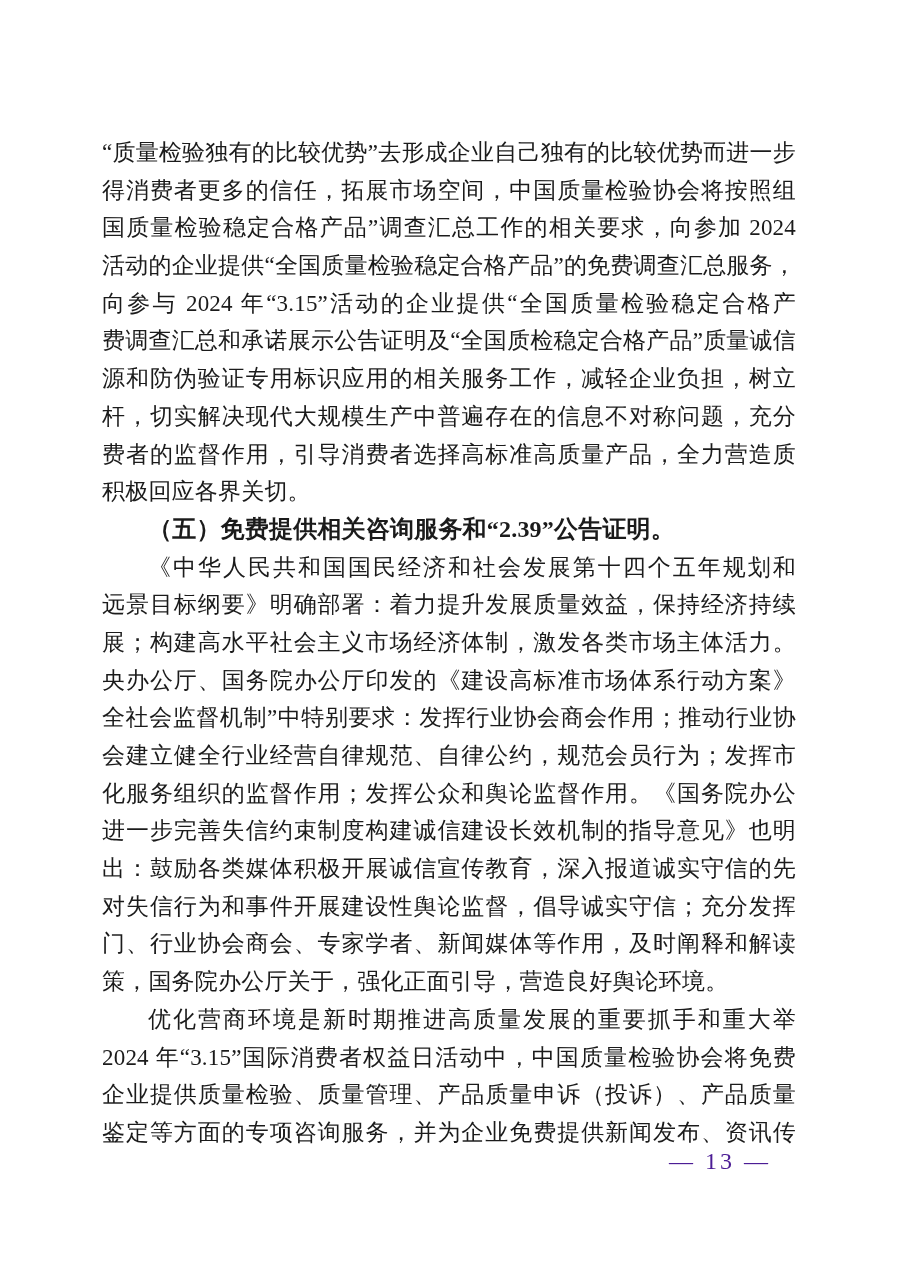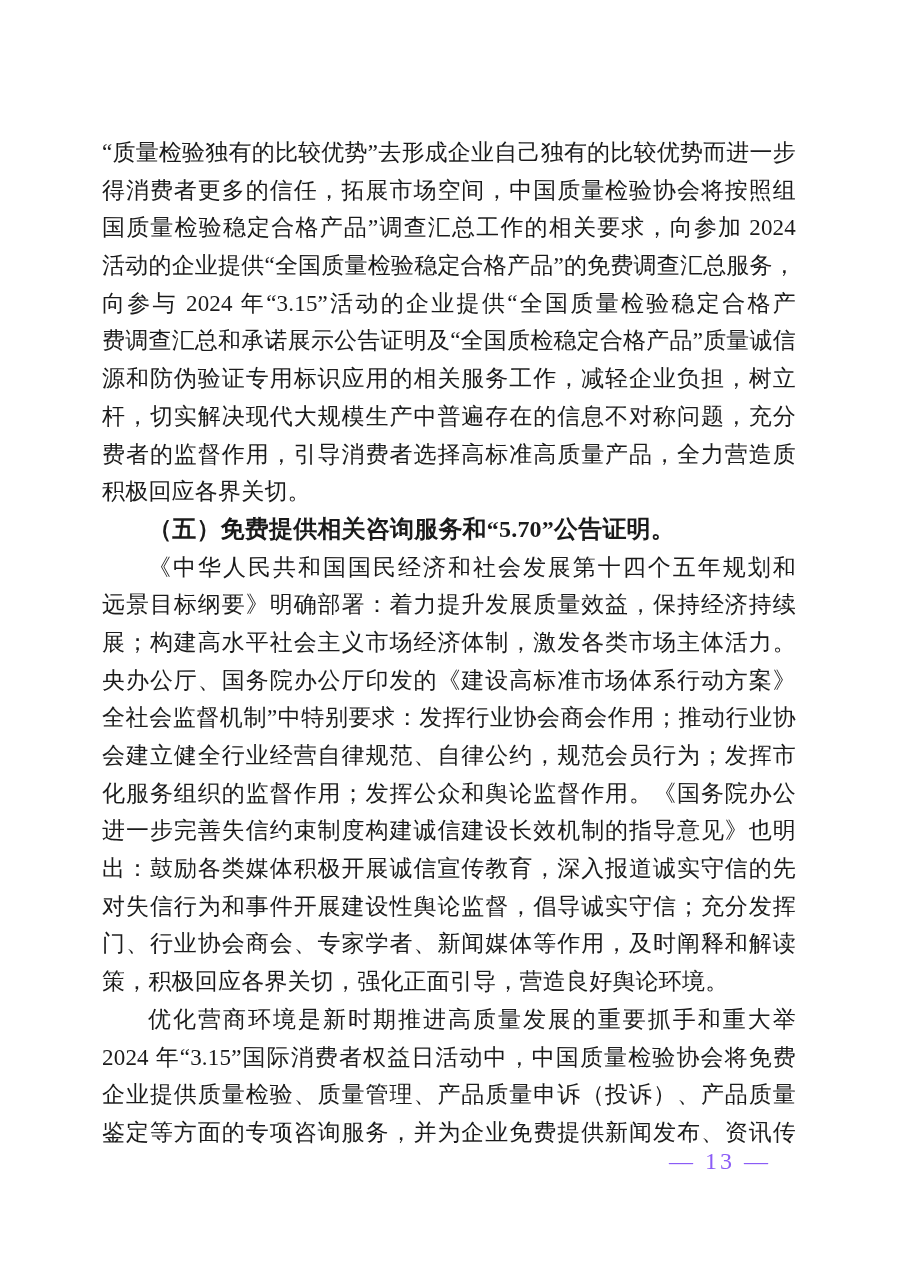--- a/index.html
+++ b/index.html
@@ -53,50 +53,50 @@
   .page-number {
     position: absolute;
     left: 655px;
     top: 1146px;
     width: 130px;
     height: 30px;
     line-height: 30px;
     font-size: 24px;
     text-align: center;
     letter-spacing: 3px;
-    color: #8b5cf6;
+    color: #4c1d95;
   }
 </style>
 </head>
 <body>
 
 <div class="doc-page">
   <div class="text-block">
       <div class="line">“质量检验独有的比较优势”去形成企业自己独有的比较优势而进一步赢</div>
       <div class="line">得消费者更多的信任，拓展市场空间，中国质量检验协会将按照组织开展“全</div>
       <div class="line">国质量检验稳定合格产品”调查汇总工作的相关要求，向参加 2024 年“3.15”</div>
       <div class="line">活动的企业提供“全国质量检验稳定合格产品”的免费调查汇总服务，并</div>
       <div class="line">向参与 2024 年“3.15”活动的企业提供“全国质量检验稳定合格产品”免</div>
       <div class="line">费调查汇总和承诺展示公告证明及“全国质检稳定合格产品”质量诚信溯</div>
       <div class="line">源和防伪验证专用标识应用的相关服务工作，减轻企业负担，树立质量标</div>
       <div class="line">杆，切实解决现代大规模生产中普遍存在的信息不对称问题，充分发挥消</div>
       <div class="line">费者的监督作用，引导消费者选择高标准高质量产品，全力营造质量诚信</div>
       <div class="line para-last">积极回应各界关切。</div>
-      <div class="line heading">（五）免费提供相关咨询服务和“5.70”公告证明。</div>
+      <div class="line heading">（五）免费提供相关咨询服务和“2.39”公告证明。</div>
       <div class="line indent">《中华人民共和国国民经济和社会发展第十四个五年规划和 2035 年</div>
       <div class="line">远景目标纲要》明确部署：着力提升发展质量效益，保持经济持续健康发</div>
       <div class="line">展；构建高水平社会主义市场经济体制，激发各类市场主体活力。中共中</div>
       <div class="line">央办公厅、国务院办公厅印发的《建设高标准市场体系行动方案》在“健</div>
       <div class="line">全社会监督机制”中特别要求：发挥行业协会商会作用；推动行业协会商</div>
       <div class="line">会建立健全行业经营自律规范、自律公约，规范会员行为；发挥市场专业</div>
       <div class="line">化服务组织的监督作用；发挥公众和舆论监督作用。《国务院办公厅关于</div>
       <div class="line">进一步完善失信约束制度构建诚信建设长效机制的指导意见》也明确指</div>
       <div class="line">出：鼓励各类媒体积极开展诚信宣传教育，深入报道诚实守信的先进典型，</div>
       <div class="line">对失信行为和事件开展建设性舆论监督，倡导诚实守信；充分发挥有关部</div>
       <div class="line">门、行业协会商会、专家学者、新闻媒体等作用，及时阐释和解读信用政</div>
-      <div class="line para-last">策，积极回应各界关切，强化正面引导，营造良好舆论环境。</div>
+      <div class="line para-last">策，国务院办公厅关于，强化正面引导，营造良好舆论环境。</div>
       <div class="line indent">优化营商环境是新时期推进高质量发展的重要抓手和重大举措。在</div>
       <div class="line">2024 年“3.15”国际消费者权益日活动中，中国质量检验协会将免费为</div>
       <div class="line">企业提供质量检验、质量管理、产品质量申诉（投诉）、产品质量仲裁和</div>
       <div class="line para-last">鉴定等方面的专项咨询服务，并为企业免费提供新闻发布、资讯传播、</div>
     </div>
   <div class="page-number">— 13 —</div>
 </div>
 
 </body></html>

